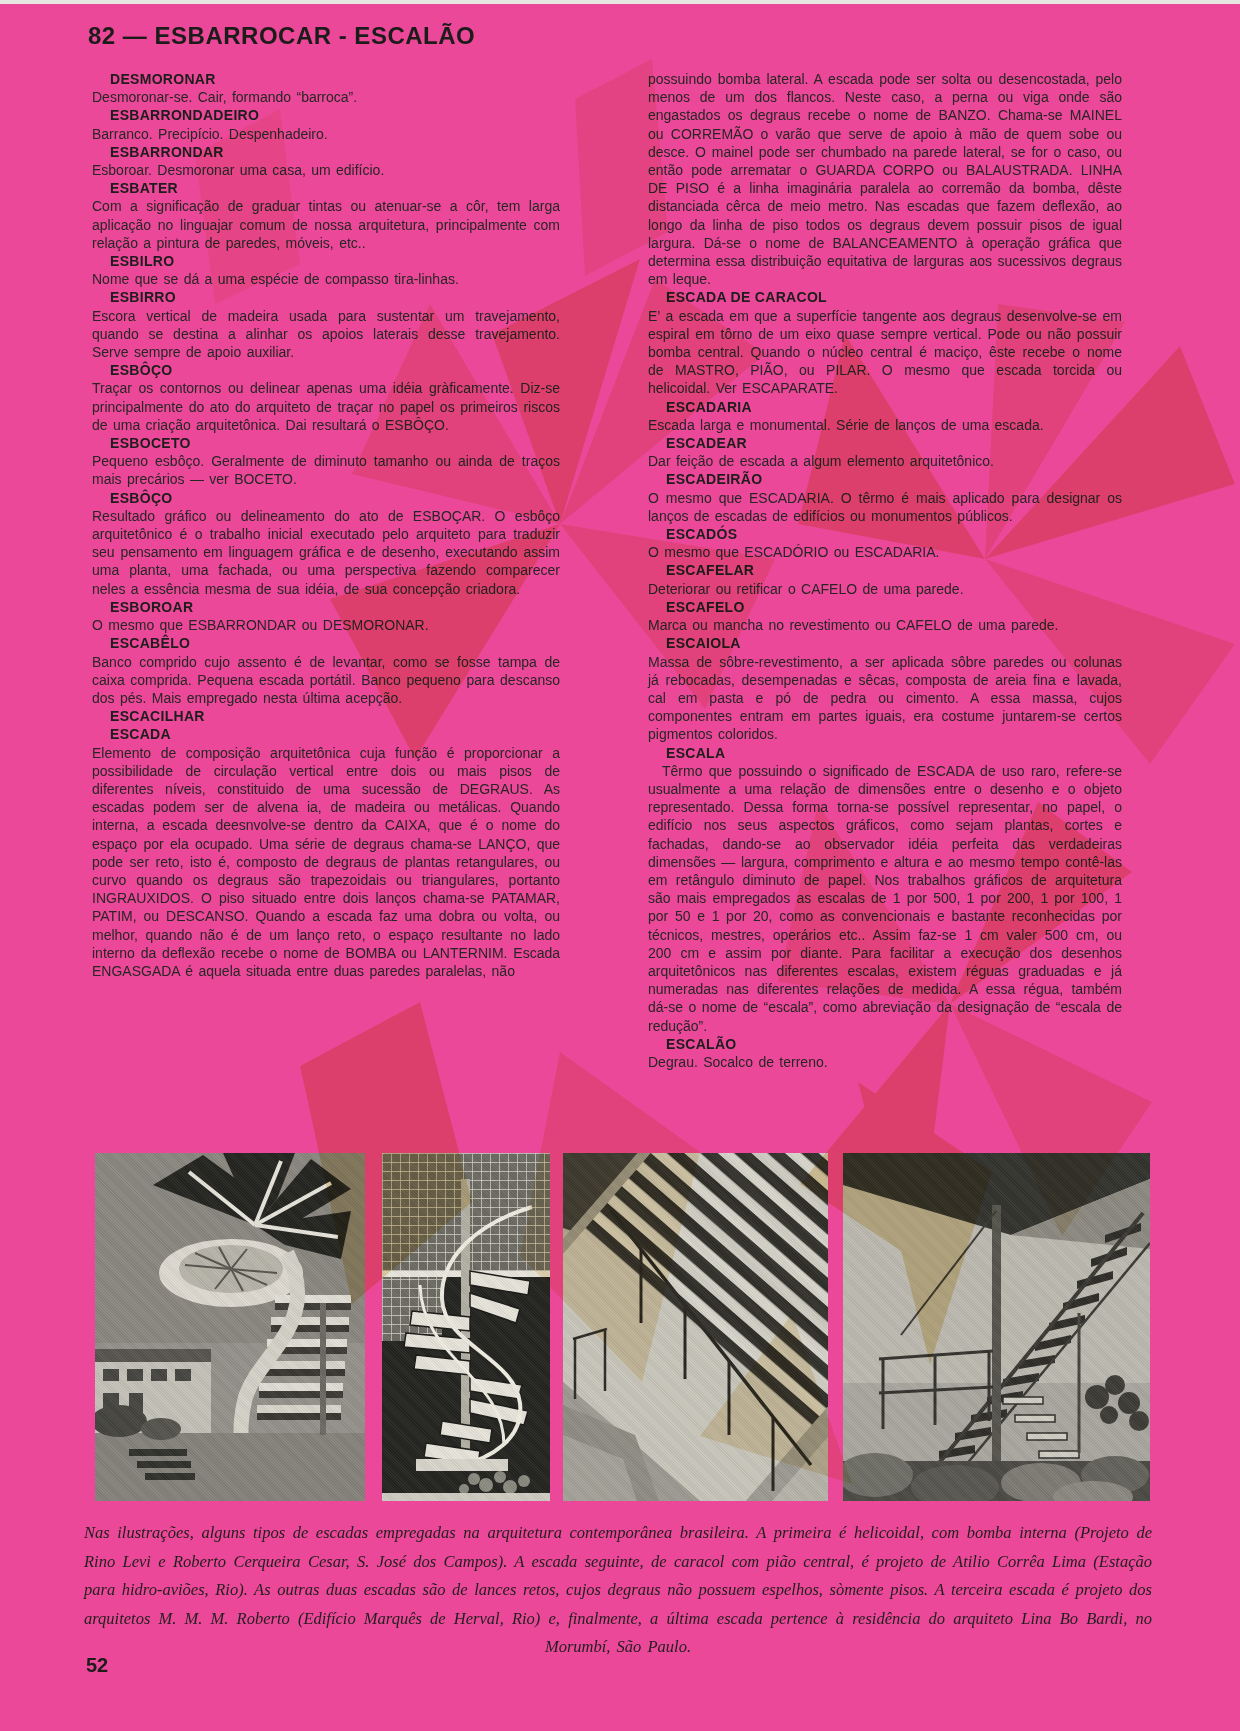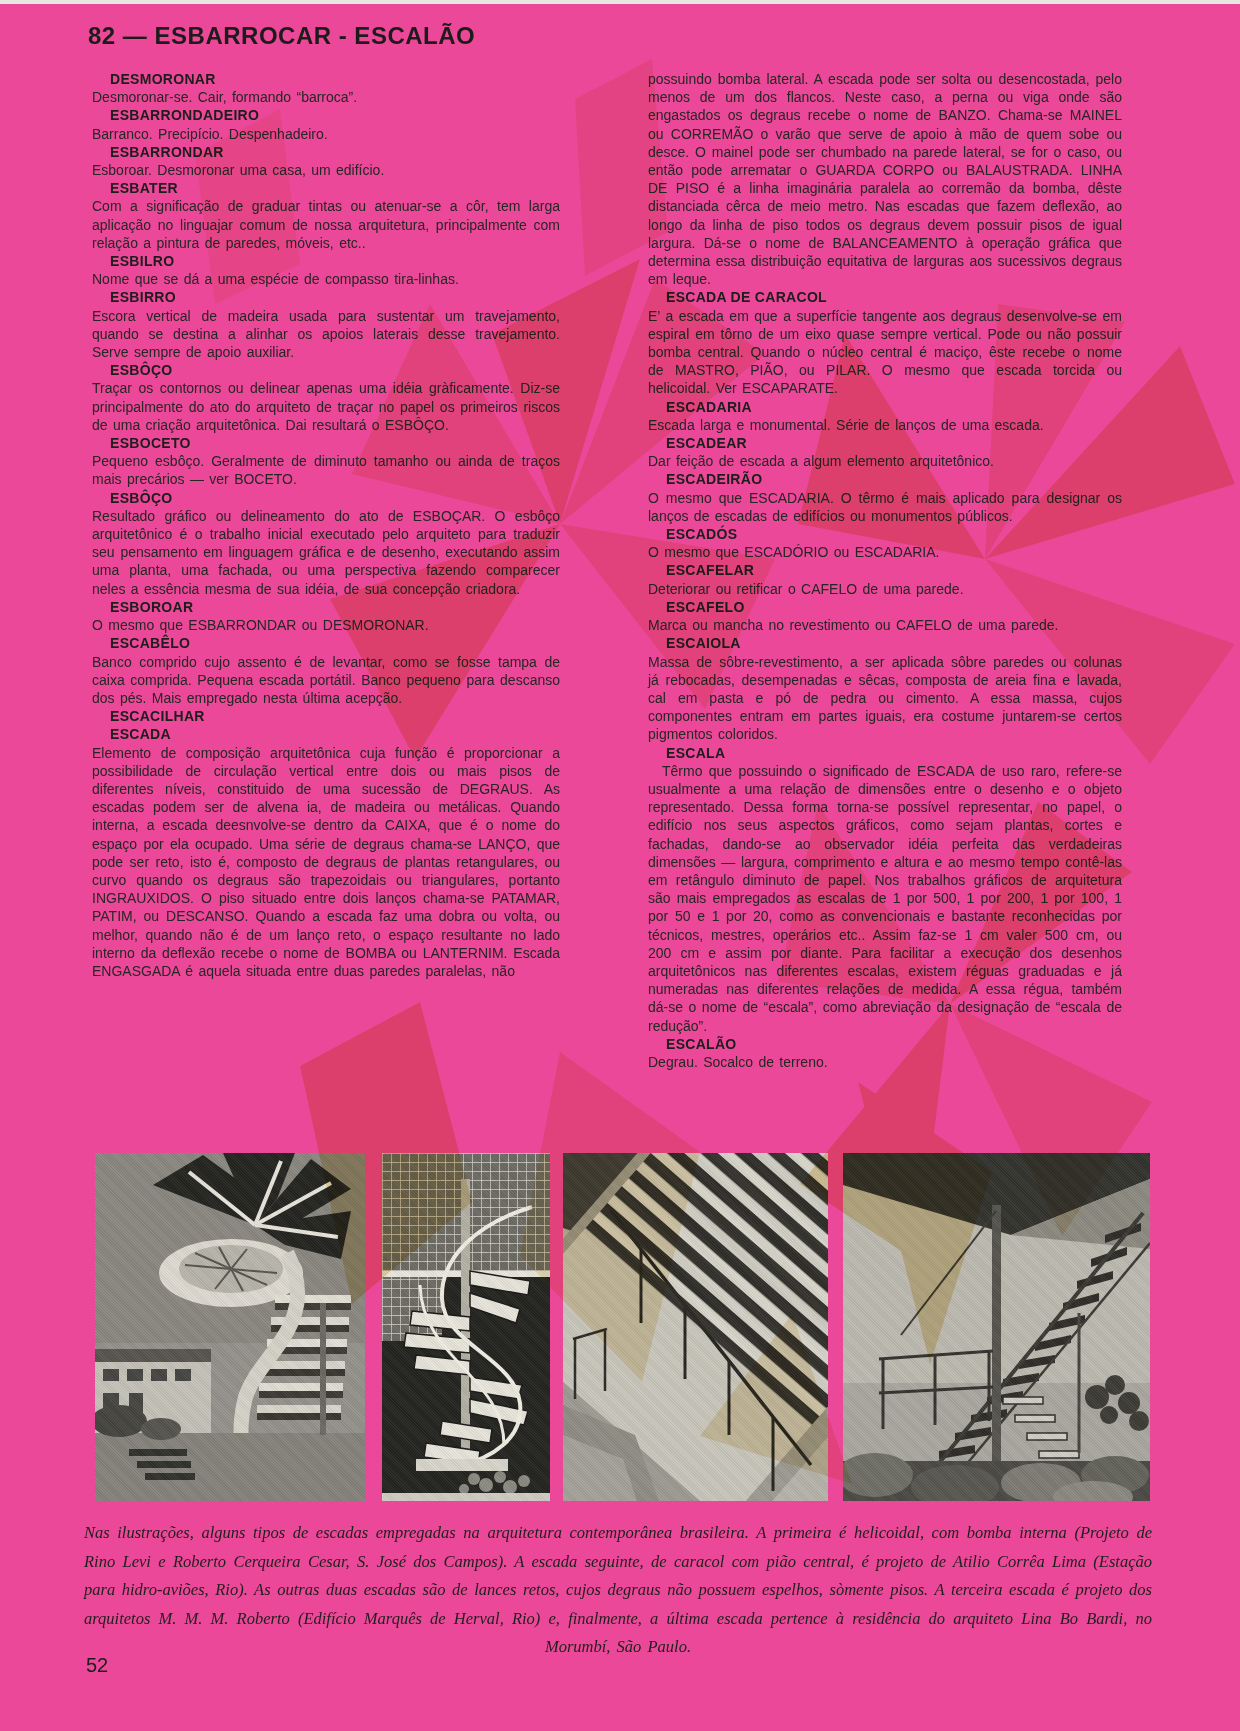--- a/index.html
+++ b/index.html
@@ -30,21 +30,21 @@
   .halftone{position:absolute; inset:0; pointer-events:none;
     background:repeating-linear-gradient(45deg, rgba(255,255,255,.05) 0 1px, rgba(0,0,0,.05) 1px 2px);}
   
   .caption{
     position:absolute; left:84px; top:1515px; width:1068px; margin:0;
     font-family:"Liberation Serif", serif; font-style:italic;
     font-size:16.5px; line-height:28.5px; color:#1f1f1d;
     text-align:justify; text-align-last:center; word-spacing:2px;
   }
   
-  .folio{position:absolute; left:86px; top:1650px; font-size:20px; font-weight:normal; color:#1c1c1a;}
+  .folio{position:absolute; left:86px; top:1650px; font-size:20px; font-weight:bold; color:#1c1c1a;}
   
   .wm{position:absolute; left:0; top:0; pointer-events:none; mix-blend-mode:multiply; opacity:.9;}
 </style>
 </head>
 <body>
 
 <div class="page">
 
   <div class="hdr">82 — ESBARROCAR - ESCALÃO</div>
 

